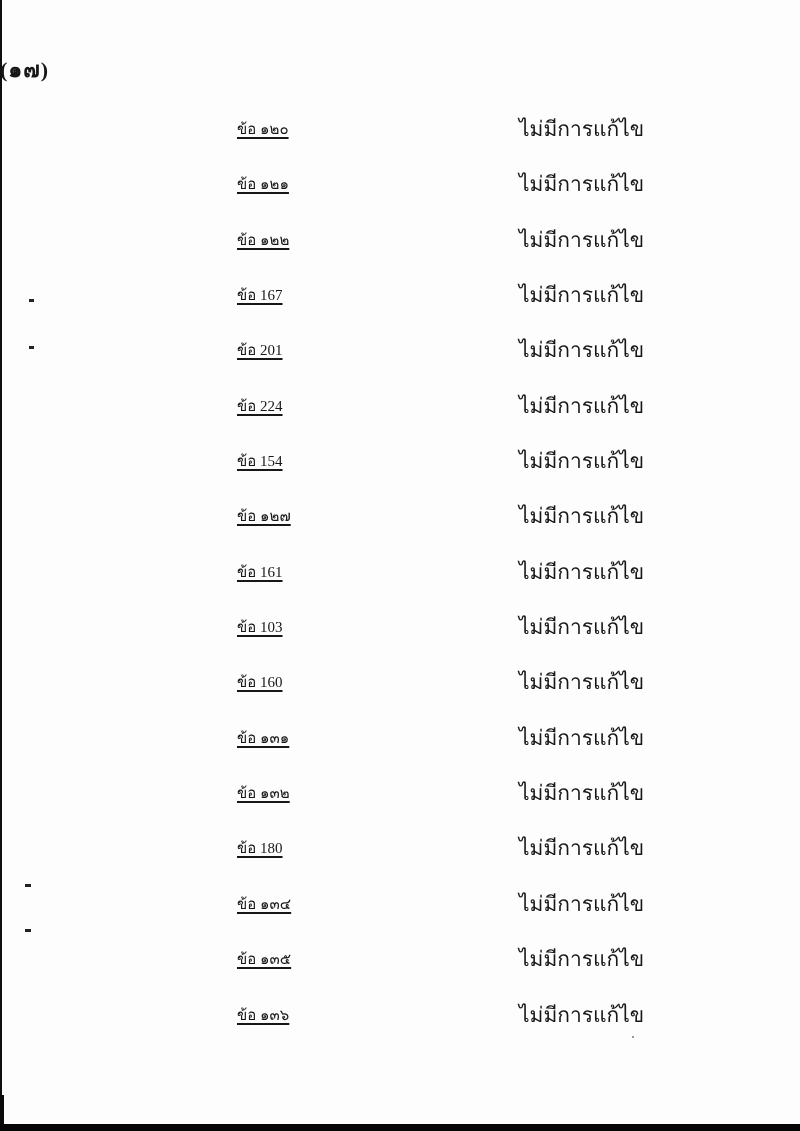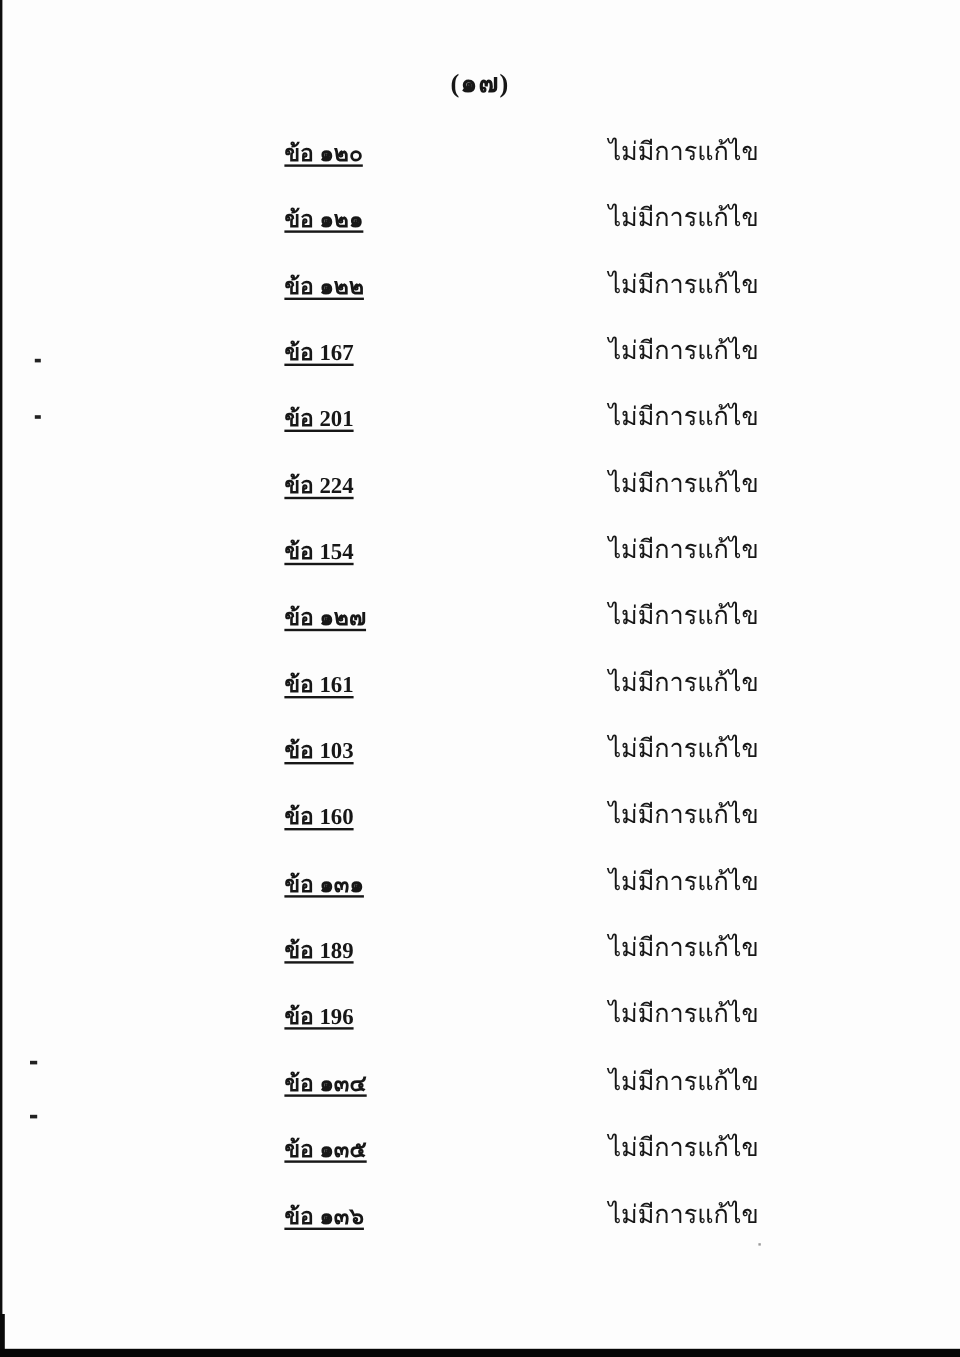--- a/index.html
+++ b/index.html
@@ -24,44 +24,43 @@
     width: 4px; height: 36px;
     background: #0a0a0a;
   }
   .bottom-bar {
     position: absolute; left: 0; bottom: 0;
     width: 800px; height: 7px;
     background: #060606;
   }
   .page-number {
     position: absolute; top: 52px; left: 0;
-    width: 100%; text-align: center;
+    width: 100%; text-align: left;
     font-size: 22px; font-weight: 700;
     letter-spacing: 1px;
   }
   .rows {
     position: absolute; top: 109px; left: 0;
     width: 800px;
   }
   .row { position: relative; height: 55.35px; }
   .clause {
     position: absolute; left: 237px; top: 7px;
-    font-size: 19px; line-height: 26px;
-    font-weight: 700;
+    font-size: 15px; line-height: 26px;
+    font-weight: 400;
     text-decoration: underline;
     text-decoration-thickness: 1.5px;
     text-underline-offset: 3px;
     white-space: nowrap;
   }
   .status {
-    position: absolute; left: 507px; top: 7px;
+    position: absolute; left: 519px; top: 7px;
     font-size: 21px; line-height: 26px;
     font-weight: 400;
     white-space: nowrap;
-    font-family: Liberation Mono, monospace;
   }
   .speck { position: absolute; background: #222; }
   .speck-1 { left: 29px; top: 299px; width: 5px; height: 3px; }
   .speck-2 { left: 29px; top: 346px; width: 5px; height: 3px; }
   .speck-3 { left: 25px; top: 884px; width: 6px; height: 3px; }
   .speck-4 { left: 25px; top: 929px; width: 6px; height: 3px; }
   .speck-5 { left: 632px; top: 1036px; width: 2px; height: 2px; background: #9a9a9a; }
 </style>
 </head>
 <body>
@@ -127,26 +126,26 @@
     <span class="clause">ข้อ 160</span>
     <span class="status">ไม่มีการแก้ไข</span>
   </div>
 
   <div class="row">
     <span class="clause">ข้อ ๑๓๑</span>
     <span class="status">ไม่มีการแก้ไข</span>
   </div>
 
   <div class="row">
-    <span class="clause">ข้อ 189</span>
+    <span class="clause">ข้อ ๑๓๒</span>
     <span class="status">ไม่มีการแก้ไข</span>
   </div>
 
   <div class="row">
-    <span class="clause">ข้อ 196</span>
+    <span class="clause">ข้อ 180</span>
     <span class="status">ไม่มีการแก้ไข</span>
   </div>
 
   <div class="row">
     <span class="clause">ข้อ ๑๓๔</span>
     <span class="status">ไม่มีการแก้ไข</span>
   </div>
 
   <div class="row">
     <span class="clause">ข้อ ๑๓๕</span>

